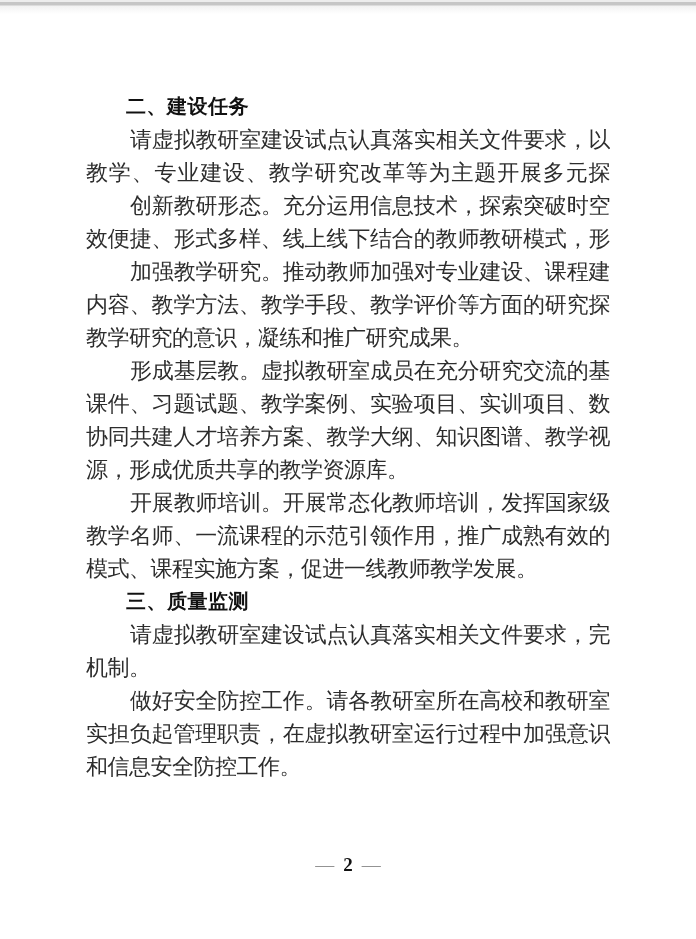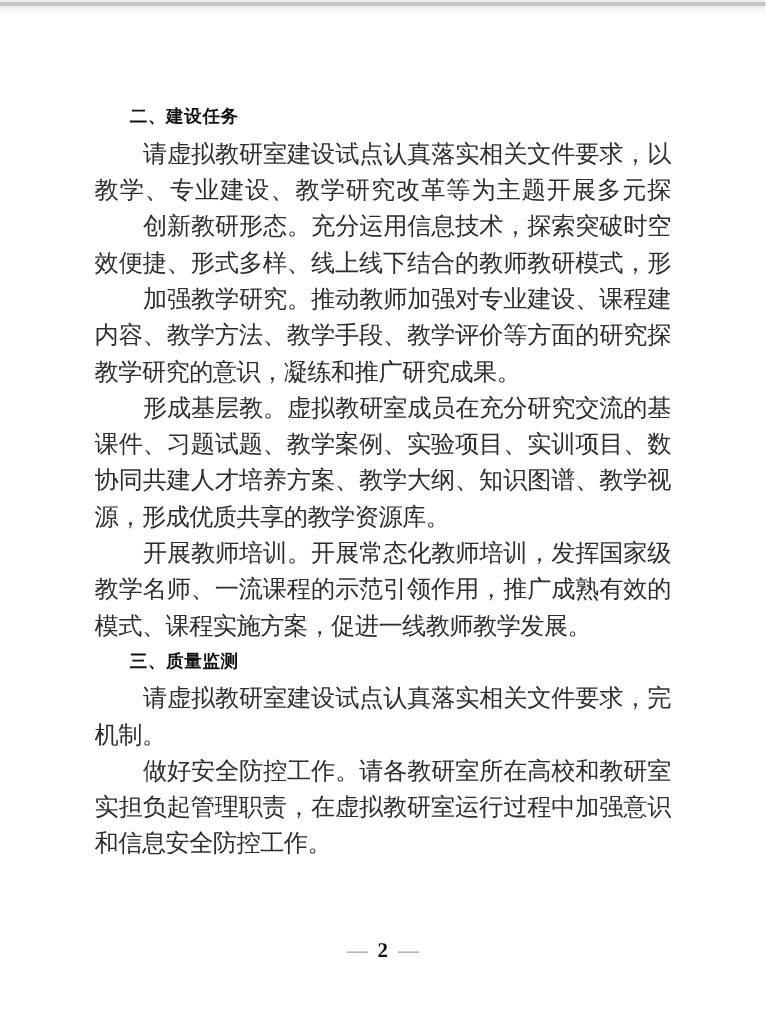--- a/index.html
+++ b/index.html
@@ -46,21 +46,21 @@
     text-align: justify;
     text-align-last: justify;
     overflow: hidden;
     white-space: normal;
   }
   .line.first { text-indent: 2em; }
   .line.last  { text-align-last: left; }
   .heading {
     height: 33px;
     line-height: 33px;
-    font-size: 16px;
+    font-size: 20px;
     font-weight: bold;
     text-indent: 2em;
     color: var(--heading-color, #111111);
     font-family: "Liberation Sans", sans-serif;
     letter-spacing: 0.5px;
   }
   .page-footer {
     position: absolute;
     top: 850px;
     left: 0;

